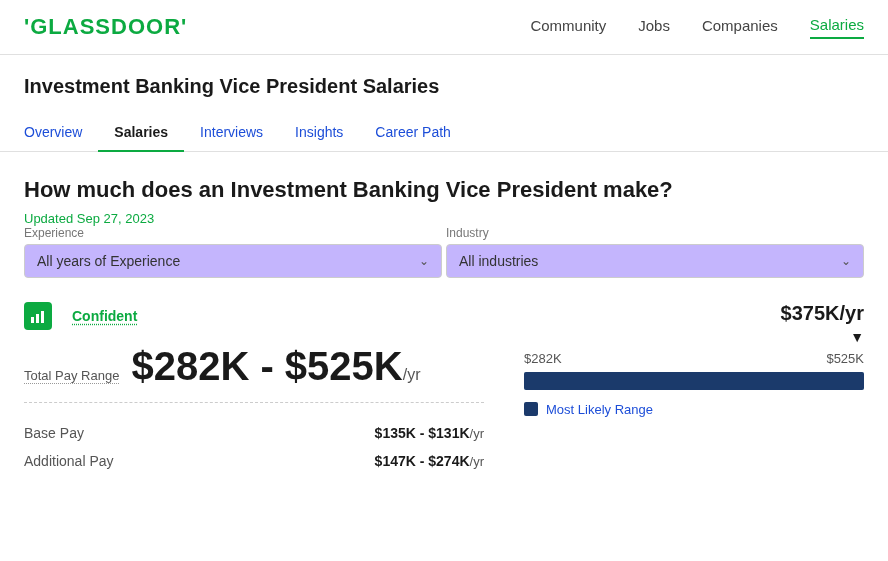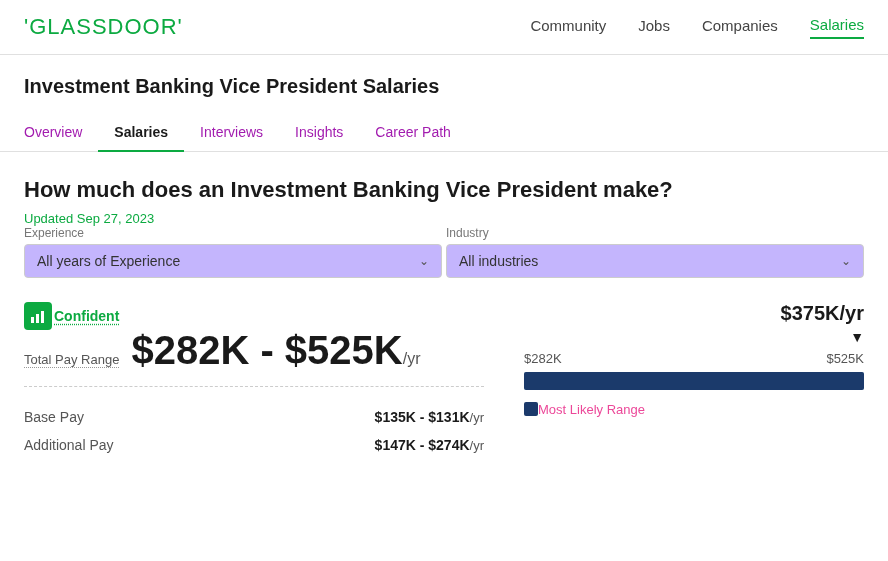--- a/index.html
+++ b/index.html
@@ -8,21 +8,21 @@
     
     .header {
       display: flex;
       align-items: center;
       justify-content: space-between;
       padding: 14px 24px;
       border-bottom: 1px solid #e0e0e0;
     }
     .logo {
       font-size: 22px;
-      font-weight: normal;
+      font-weight: bold;
       color: #0caa41;
       letter-spacing: 1px;
     }
     .nav {
       display: flex;
       gap: 32px;
       align-items: center;
     }
     .nav-item {
       font-size: 15px;
@@ -50,21 +50,21 @@
 
     
     .tabs {
       display: flex;
       gap: 0;
       border-bottom: 1px solid #e0e0e0;
       padding: 0 24px;
     }
     .tab {
       font-size: 14px;
-      color: #a21caf;
+      color: #1d4ed8;
       padding: 10px 16px;
       cursor: pointer;
       border-bottom: 2px solid transparent;
       margin-bottom: -1px;
     }
     .tab:first-child { padding-left: 0; }
     .tab.active {
       color: #1a1a1a;
       font-weight: bold;
       border-bottom: 2px solid #0caa41;
@@ -129,21 +129,22 @@
     .salary-left {
       flex: 0 0 460px;
     }
     .salary-right {
       flex: 1;
     }
 
     .confident-badge {
       display: flex;
       align-items: center;
-      gap: 2px;
+      gap: 20px;
+      margin-bottom: 16px;
     }
     .confident-icon {
       width: 28px;
       height: 28px;
       background: #0caa41;
       border-radius: 4px;
       display: flex;
       align-items: center;
       justify-content: center;
     }
@@ -241,22 +242,23 @@
       left: 0;
       top: 0;
       height: 100%;
       background: #1b3a6b;
       border-radius: 2px;
       width: 100%;
     }
     .legend {
       display: flex;
       align-items: flex-start;
+      gap: 8px;
       font-size: 13px;
-      color: #ec4899;
+      color: #1d4ed8;
     }
     .legend-box {
       width: 14px;
       height: 14px;
       background: #1b3a6b;
       border-radius: 2px;
       flex-shrink: 0;
     }
   </style>
 </head>

